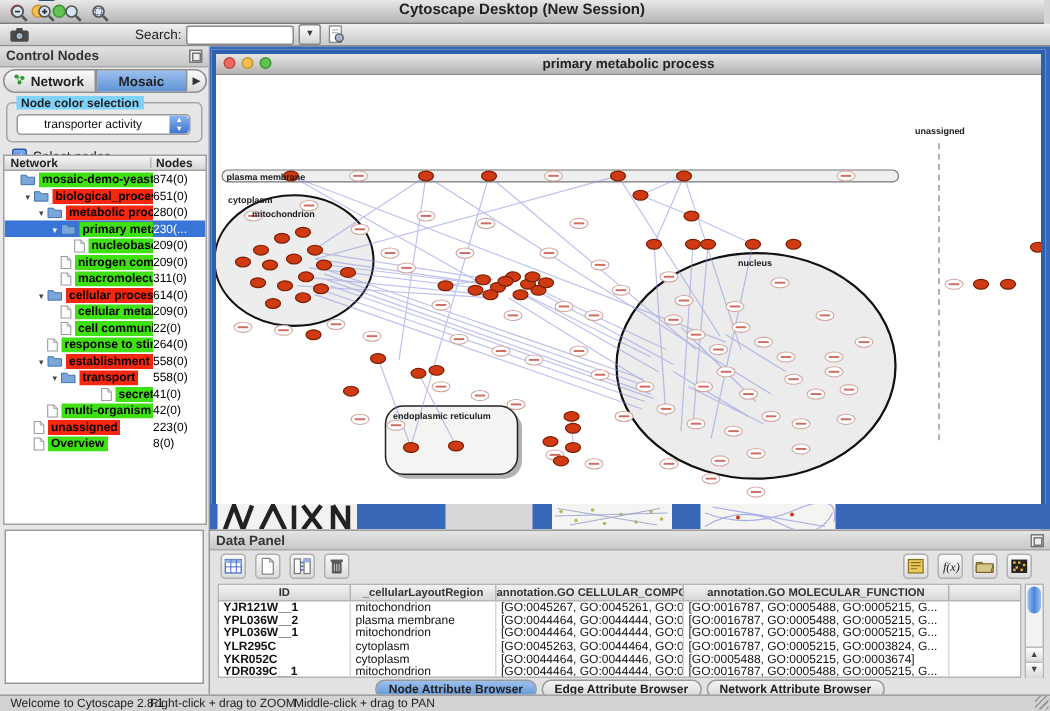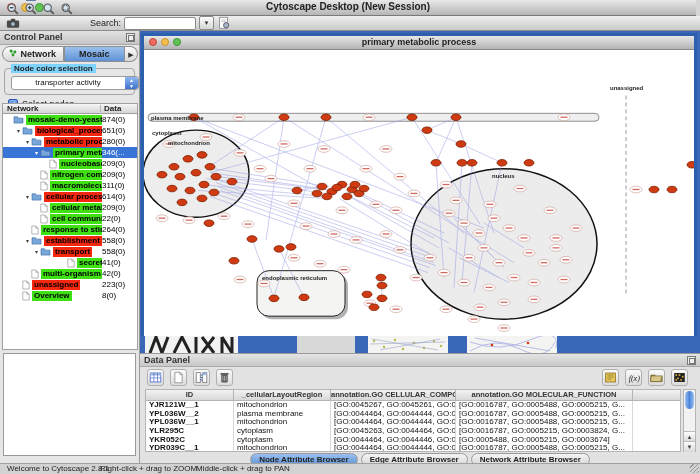--- a/index.html
+++ b/index.html
@@ -42,21 +42,21 @@
     border:1px solid #8f8f8f;box-sizing:border-box;background:linear-gradient(#fbfbfb,#d8d8d8);color:#222;
     display:flex;align-items:center;justify-content:center;gap:3px;}
   .cp-tab:first-child{border-radius:8px 0 0 8px;}
   .cp-tab.active{background:linear-gradient(#9cc0ee,#5f93d6);}
   #cp-tab-more{width:13px;height:16px;border:1px solid #8f8f8f;border-left:none;border-radius:0 8px 8px 0;
     background:linear-gradient(#fbfbfb,#d8d8d8);font-size:7px;line-height:16px;text-align:center;color:#333;box-sizing:border-box;}
   #groupbox{position:absolute;left:4px;top:37px;width:131px;height:27px;border:1px solid #a5a5a5;
     border-radius:4px;box-sizing:border-box;}
   #groupbox-label{position:absolute;left:6px;top:-5px;background:#7dd3fc;padding:0 3px;
     font-size:8px;font-weight:bold;color:#222;}
-  #combo{position:absolute;left:6px;top:7px;width:128px;height:14px;background:#fff;
+  #combo{position:absolute;left:6px;top:7px;width:116px;height:14px;background:#fff;
     border:1px solid #9a9a9a;border-radius:3px;box-sizing:border-box;}
   #combo-value{position:absolute;left:0;right:14px;top:1px;text-align:center;font-size:8px;color:#111;
     white-space:nowrap;overflow:hidden;}
   #combo-btn{position:absolute;right:0;top:0;width:13px;height:12px;border-radius:0 3px 3px 0;
     background:linear-gradient(#8cb6f2,#3e72cc);color:#fff;font-size:5px;line-height:6px;text-align:center;}
   #checkbox-row{position:absolute;left:8px;top:68px;display:flex;align-items:center;gap:4px;}
   #checkbox{width:10px;height:10px;border-radius:2px;background:linear-gradient(#7fadf0,#3a6fd0);
     border:1px solid #2a55a8;color:#fff;font-size:8px;line-height:10px;text-align:center;box-sizing:border-box;}
   #checkbox-label{font-size:9px;color:#111;}
   #tree-header{position:absolute;left:2px;top:72px;width:136px;height:11px;
@@ -254,21 +254,21 @@
           <rect x="5" y="4" width="5" height="1" fill="#bbb"></rect>
           <rect x="5" y="6" width="5" height="1" fill="#bbb"></rect>
           <circle cx="10.5" cy="10.5" r="3" fill="#aab4c8" stroke="#556"></circle>
         </svg>
       </span>
   </span>
 </div>
 
 <div id="control-panel">
   <div id="cp-header">
-    <span class="panel-title">Control Panel</span>
+    <span class="panel-title">Control Nodes</span>
     <span class="float-icon"></span>
   </div>
   <div id="cp-tabs">
     <div class="cp-tab">
       <span>
         <svg width="8" height="8" viewBox="0 0 8 8">
             <circle cx="2" cy="2" r="1.4" fill="#2b9e2b"></circle>
             <circle cx="6" cy="3" r="1.4" fill="#2b9e2b"></circle>
             <circle cx="4" cy="6" r="1.4" fill="#2b9e2b"></circle>
             <path d="M2 2 L6 3 L4 6 Z" fill="none" stroke="#2b9e2b" stroke-width=".6"></path>
@@ -288,21 +288,21 @@
       <span id="combo-btn">▲<br>▼</span>
     </div>
   </div>
   <div id="checkbox-row">
     <span id="checkbox">✓</span>
     <span id="checkbox-label">Select nodes</span>
   </div>
   <div id="tree-header">
     <span class="h1">Network</span>
     <span class="sep"></span>
-    <span class="h2">Data</span>
+    <span class="h2">Nodes</span>
   </div>
   <div id="tree">
       <div class="trow">
         <div class="trow-main" style="padding-left: 3px;">
           <span class="tri"></span>
           <span class="ticon">
             <svg width="11" height="9" viewBox="0 0 12 10">
               <path d="M1 2 h4 l1 1.5 h5 v5.5 H1z" fill="#79a7d9" stroke="#3c6ea8" stroke-width=".7"></path>
             </svg>
           </span>
@@ -337,21 +337,21 @@
       <div class="trow selected">
         <div class="trow-main" style="padding-left: 30px;">
           <span class="tri">▾</span>
           <span class="ticon">
             <svg width="11" height="9" viewBox="0 0 12 10">
               <path d="M1 2 h4 l1 1.5 h5 v5.5 H1z" fill="#79a7d9" stroke="#3c6ea8" stroke-width=".7"></path>
             </svg>
           </span>
           <span class="tlabel" style="background: rgb(63, 225, 19);">primary metabo</span>
         </div>
-        <span class="tcount">346(...</span>
+        <span class="tcount">230(...</span>
       </div>
       <div class="trow">
         <div class="trow-main" style="padding-left: 39px;">
           <span class="tri"></span>
           <span class="ticon">
             <svg width="8" height="10" viewBox="0 0 10 12">
               <path d="M1 1 h5 l3 3 v7 H1z" fill="#fff" stroke="#999" stroke-width=".9"></path>
               <path d="M6 1 l3 3 H6z" fill="#ddd" stroke="#999" stroke-width=".6"></path>
             </svg>
           </span>

